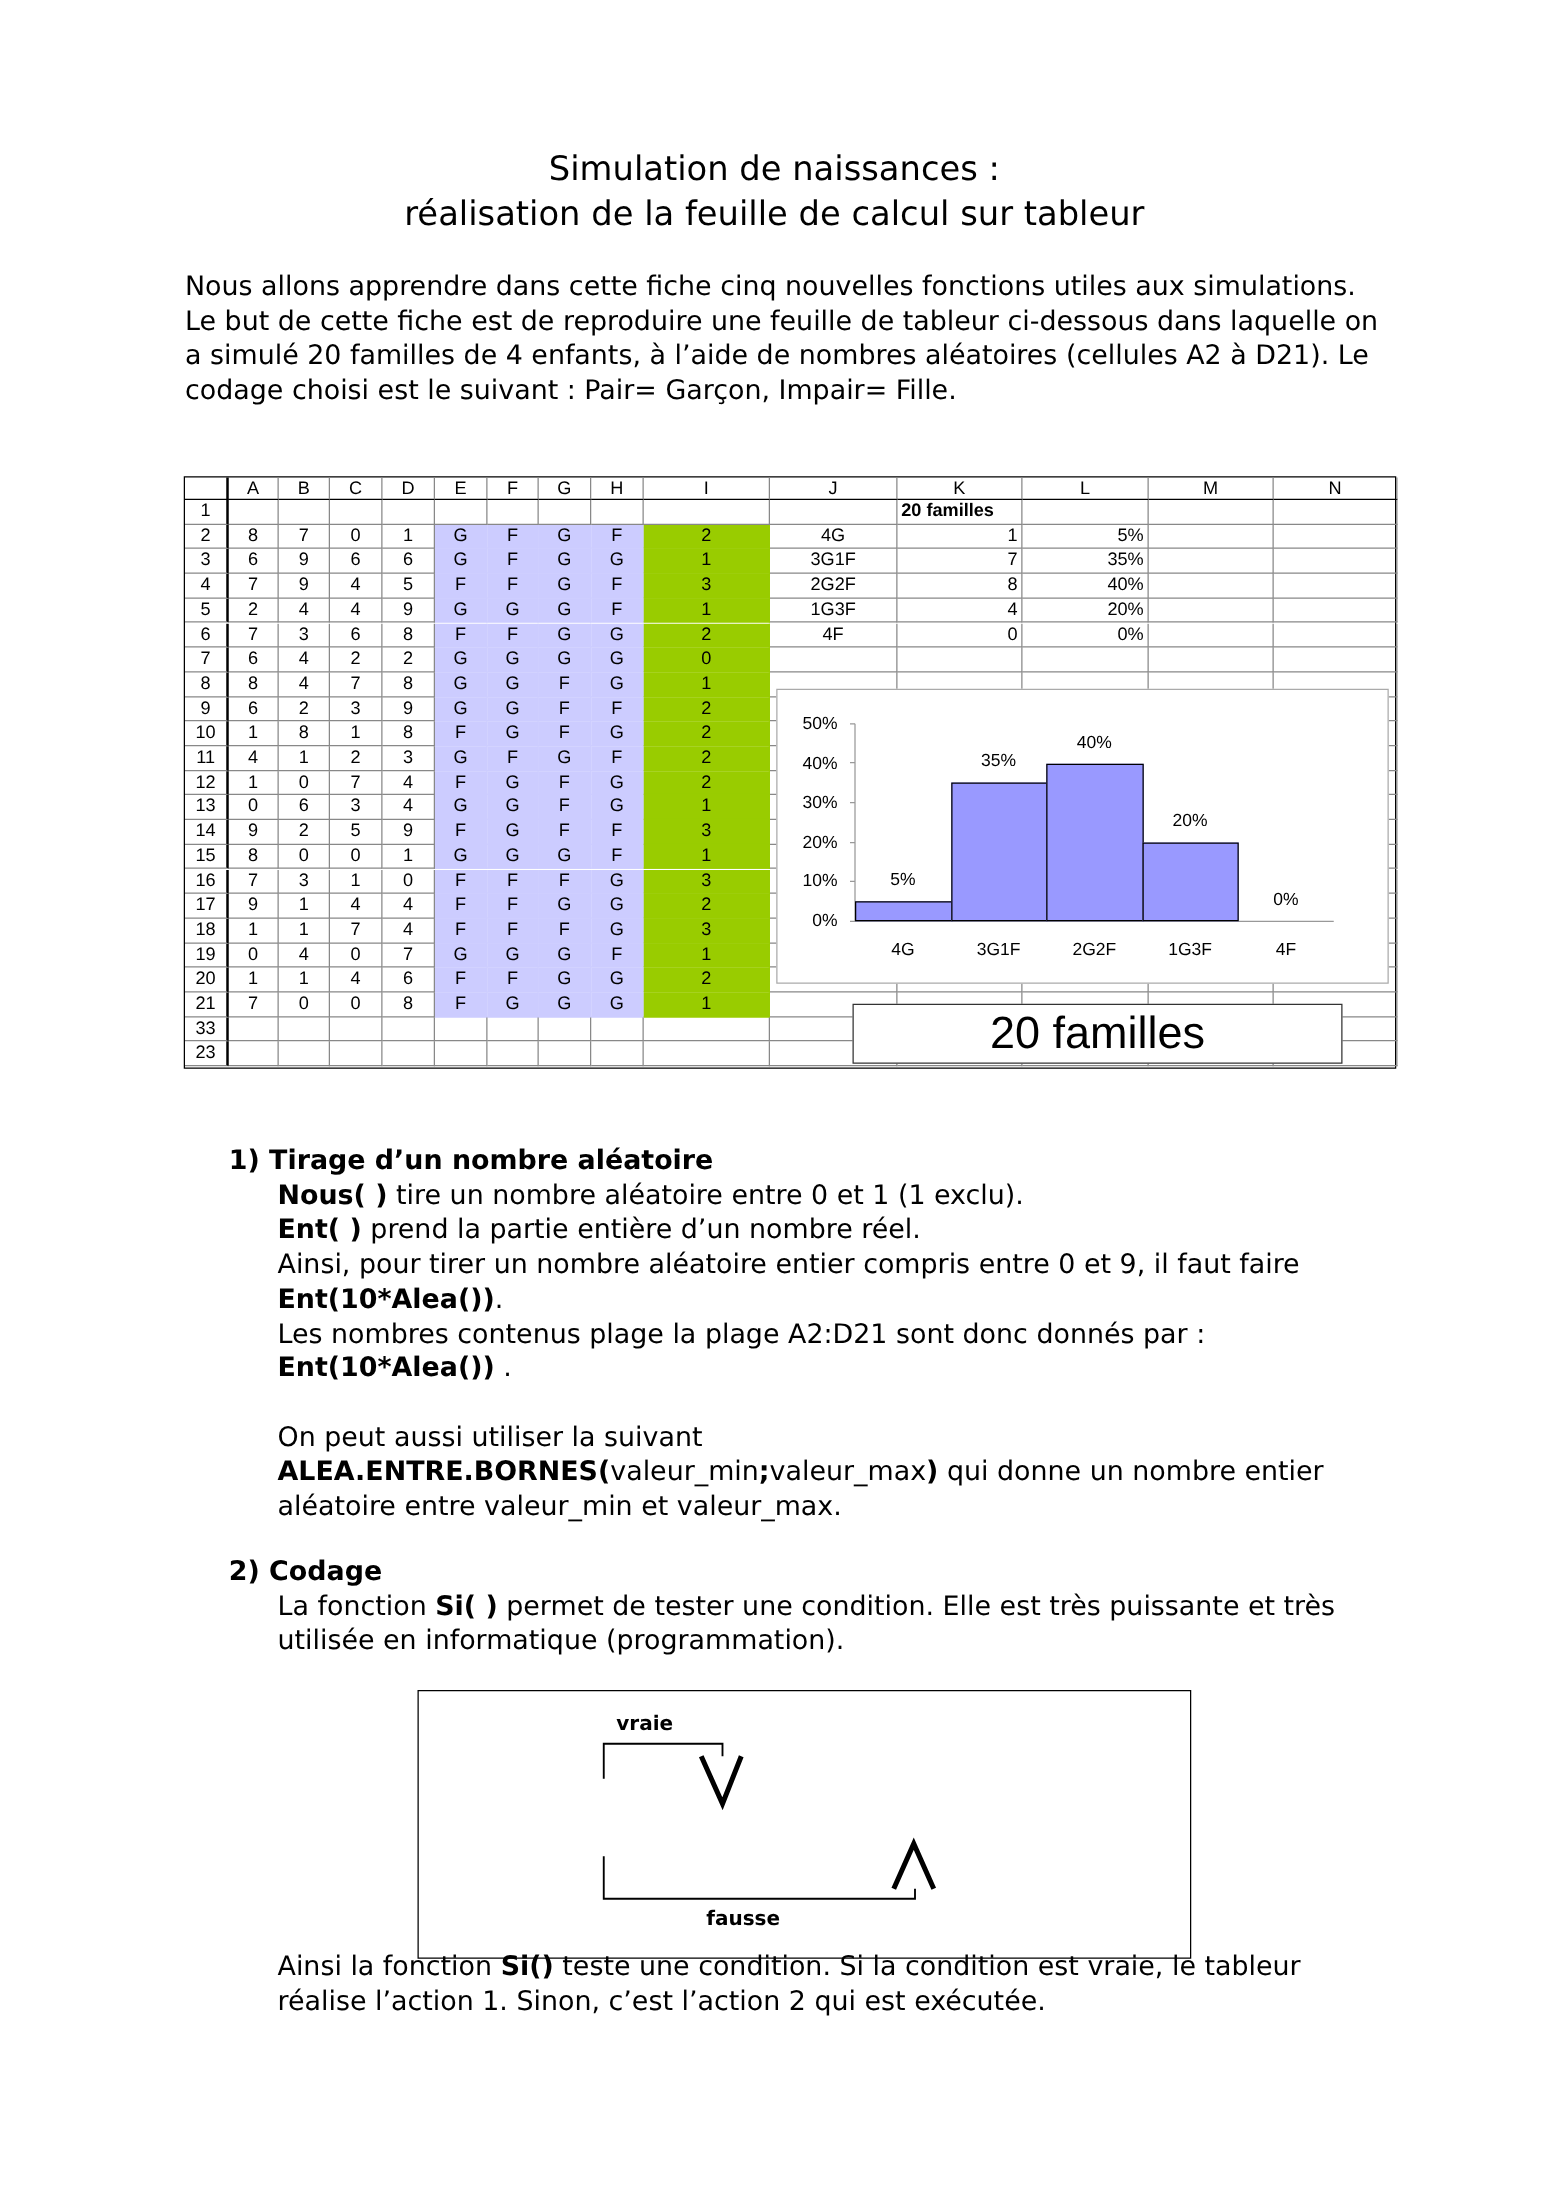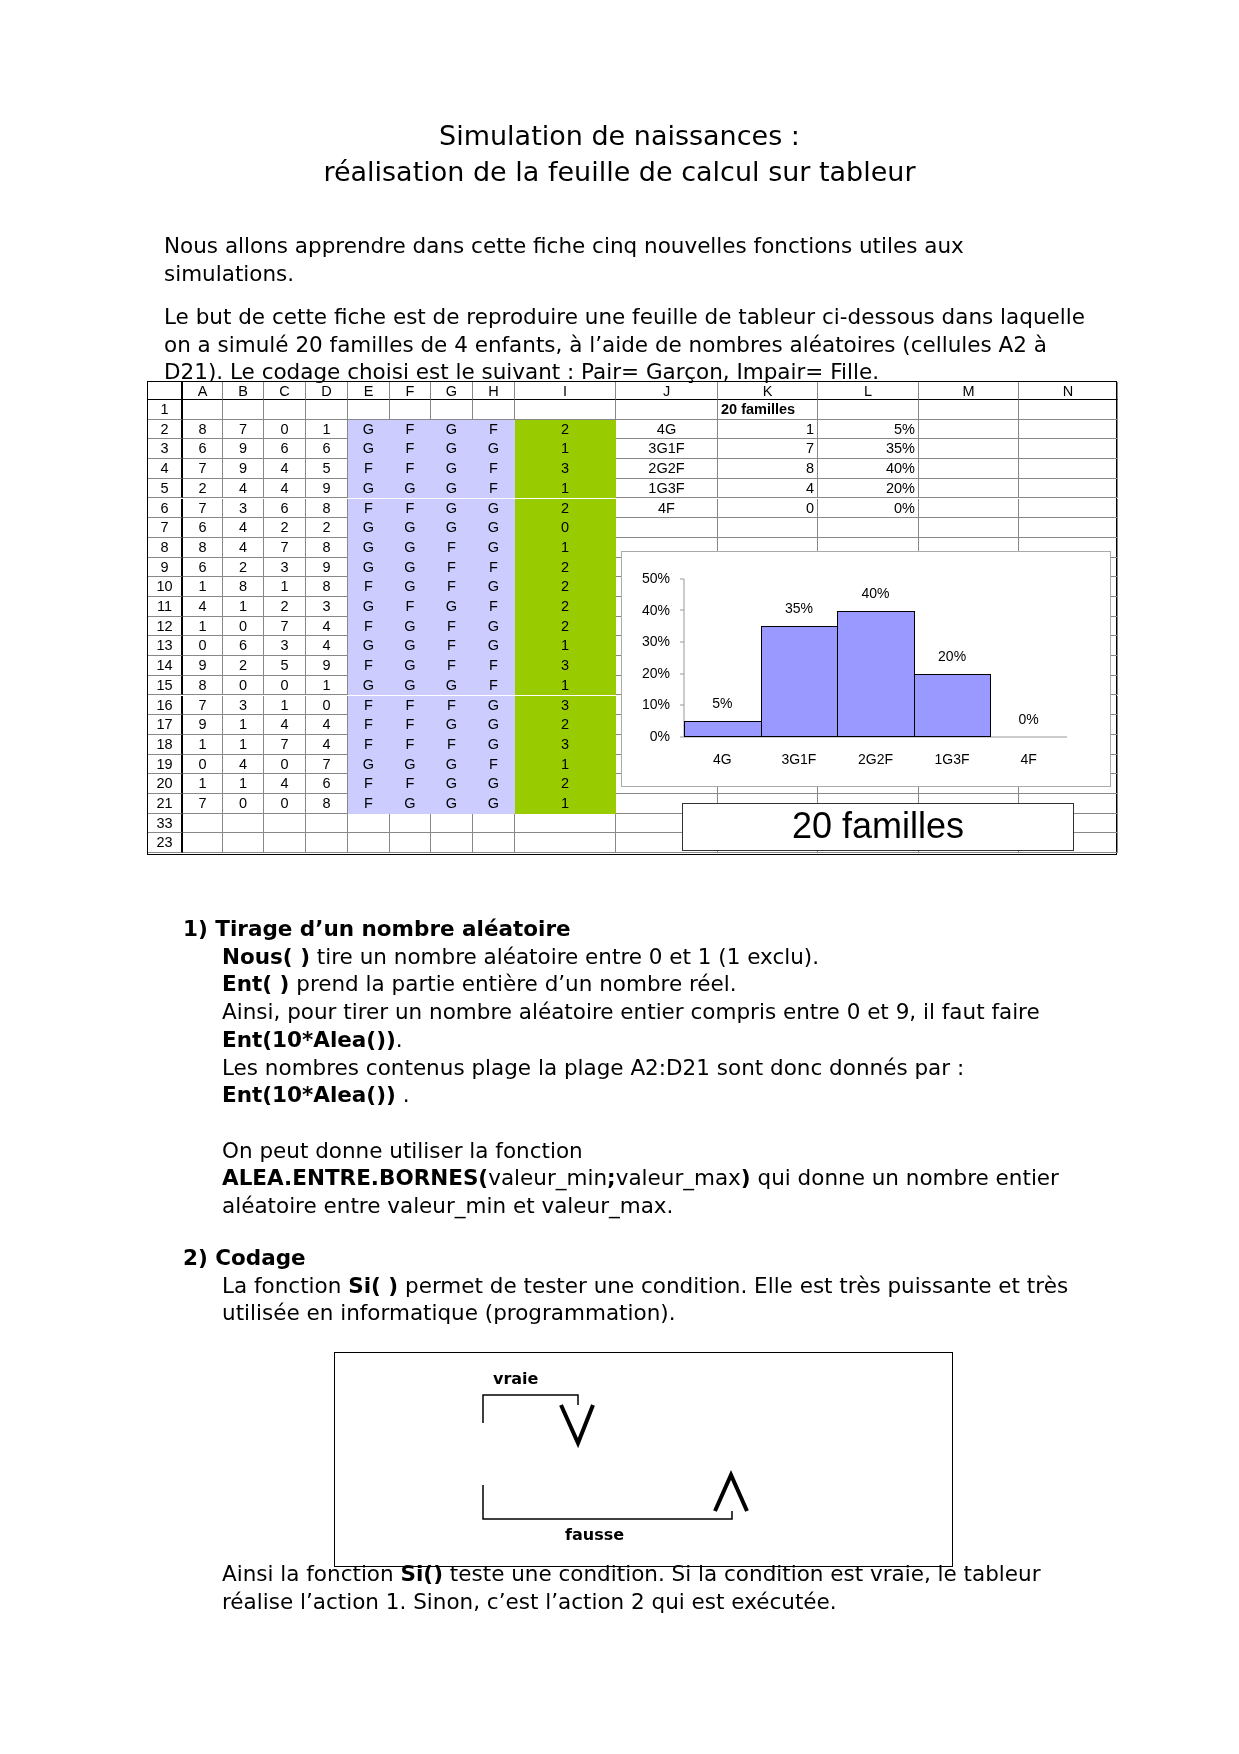--- a/index.html
+++ b/index.html
@@ -2,21 +2,21 @@
 <html><head>
 <meta charset="utf-8">
 <style>
   html, body { margin: 0; padding: 0; background: #ffffff; }
   body { width: 1239px; height: 1754px; position: relative; overflow: hidden;
          font-family: "DejaVu Sans", sans-serif; color: #000; }
   .title { position: absolute; left: 0; width: 1239px; text-align: center;
            font-size: 27px; line-height: 36px; top: 118px; }
   .para { position: absolute; font-size: 21.5px; line-height: 27.5px; }
   .intro { left: 148px; top: 216px; width: 960px; }
-  .para p { margin: 16px; }
+  .para p { margin: 0; }
   b { font-weight: bold; }
 
   
   .sheet { position: absolute; left: 147px; top: 381px; width: 970px; height: 474px;
            border: 1.5px solid #000; box-sizing: border-box; font-family: "Liberation Sans", sans-serif; }
   .cell { position: absolute; box-sizing: border-box; font-size: 14.5px; text-align: center;
           line-height: 19px; height: 19.8px; border-right: 1px solid #888; border-bottom: 1px solid #888; }
   .hdr { border-bottom: 1.5px solid #000; }
   .rn { border-right: 2px solid #000; font-size: 14.5px; }
   .lav { background: #ccccff; border-color: #ccccff; }
@@ -454,21 +454,21 @@
 
 <div class="section" style="top:915px;">
   <div class="head">1) Tirage d’un nombre aléatoire</div>
   <div class="body">
     <div><b>Nous( )</b><span> tire un nombre aléatoire entre 0 et 1 (1 exclu).</span></div>
     <div><b>Ent( )</b><span> prend la partie entière d’un nombre réel.</span></div>
     <div><span>Ainsi, pour tirer un nombre aléatoire entier compris entre 0 et 9, il faut faire </span><b>Ent(10*Alea())</b><span>.</span></div>
     <div>Les nombres contenus plage la plage A2:D21 sont donc donnés par :</div>
     <div><b>Ent(10*Alea())</b><span>  .</span></div>
     <div style="height:27.7px"></div>
-    <div>On peut donne utiliser la fonction</div>
+    <div>On peut aussi utiliser la suivant</div>
     <div><b>ALEA.ENTRE.BORNES(</b><span>valeur_min</span><b>;</b><span>valeur_max</span><b>)</b><span> qui donne un nombre entier aléatoire entre valeur_min et  valeur_max.</span></div>
   </div>
 </div>
 
 <div class="section" style="top:1244px;">
   <div class="head">2) Codage</div>
   <div class="body">
     <div><span>La fonction </span><b>Si( )</b><span> permet de tester une condition. Elle est très puissante et très utilisée en informatique (programmation).</span></div>
   </div>
 </div>

